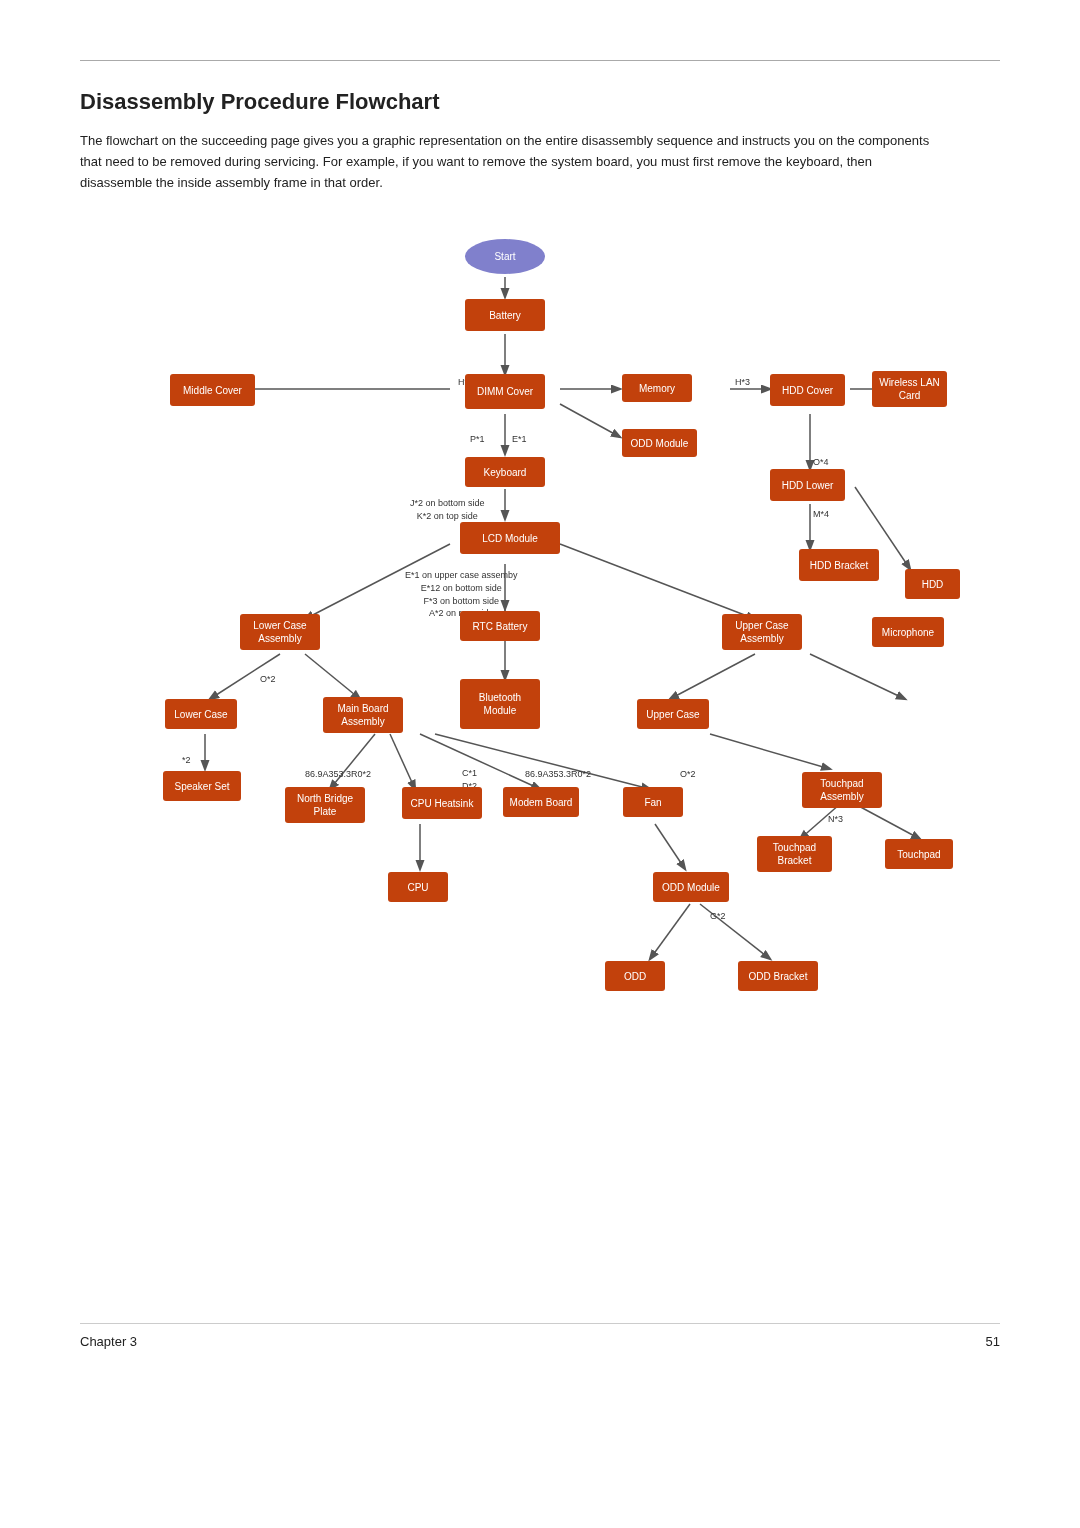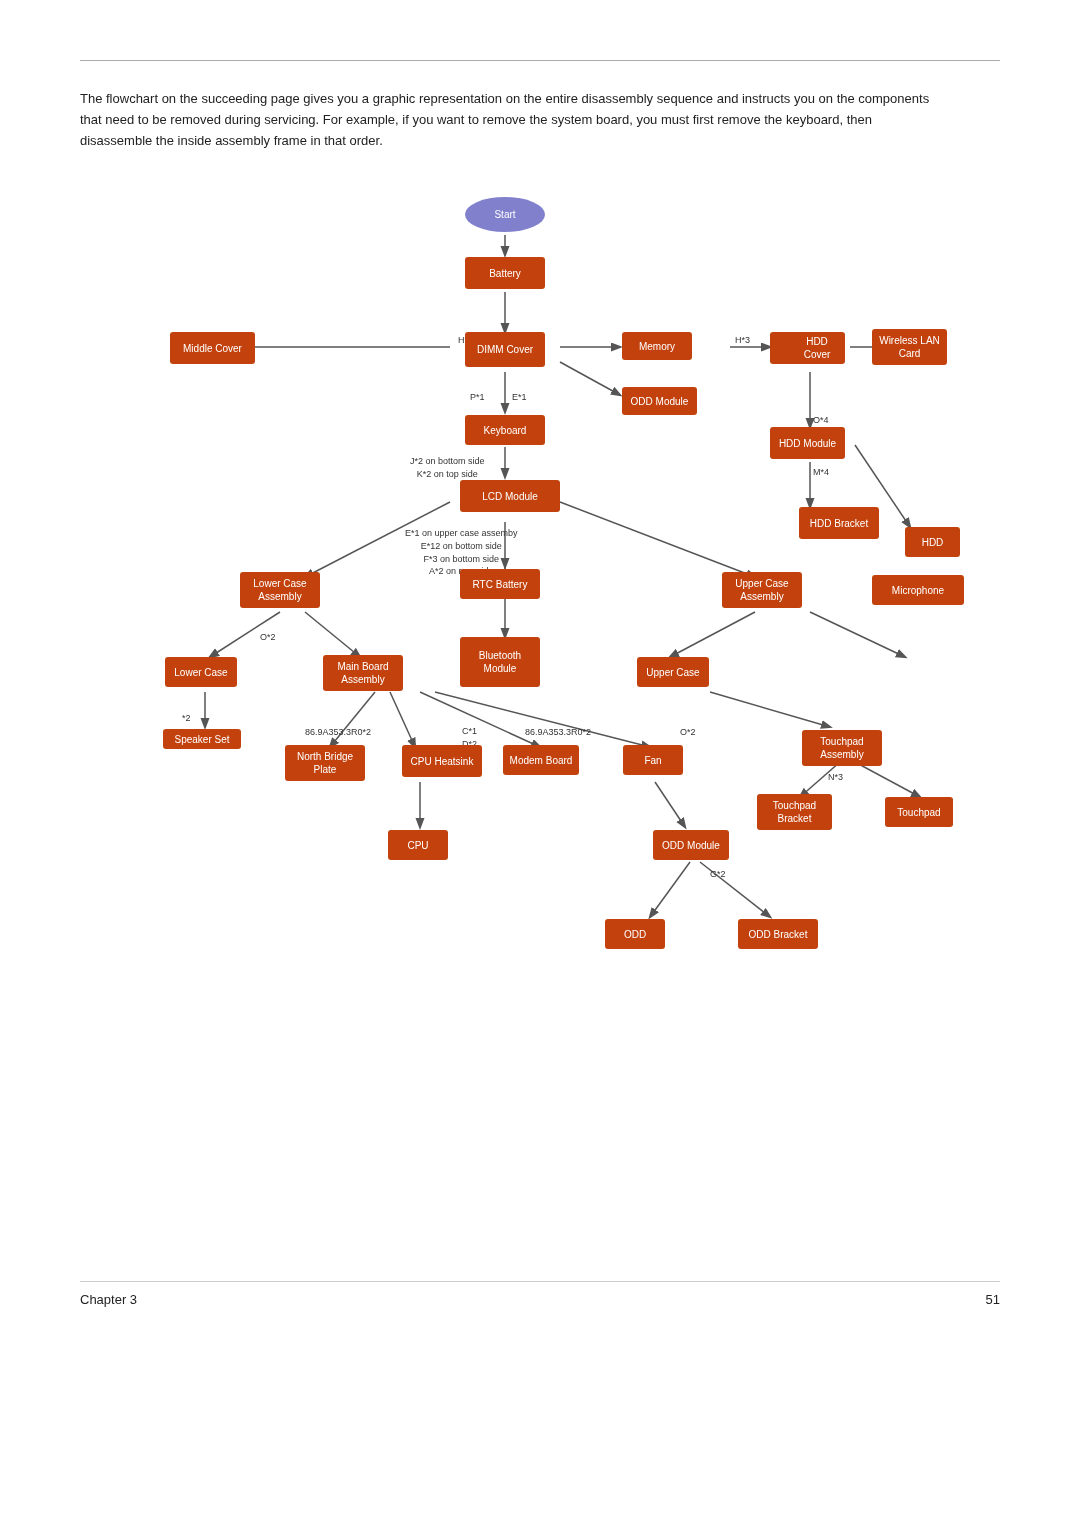--- a/index.html
+++ b/index.html
@@ -80,20 +80,21 @@
       color: #333;
       text-align: center;
     }
   </style>
 </head>
 <body>
 
 <div class="page">
   <div class="top-rule"></div>
 
+  <h1>Disassembly Procedure Flowchart</h1>
 
   <p class="intro">The flowchart on the succeeding page gives you a graphic representation on the entire disassembly sequence and instructs you on the components that need to be removed during servicing. For example, if you want to remove the system board, you must first remove the keyboard, then disassemble the inside assembly frame in that order.</p>
 
   <div class="flowchart">
 
     <svg class="flowchart-svg">
       <defs>
         <marker id="arrow" markerWidth="8" markerHeight="8" refX="6" refY="3" orient="auto">
           <path d="M0,0 L0,6 L8,3 z" fill="#555"></path>
         </marker>
@@ -172,36 +173,36 @@
     <div class="label-text" style="left:348px;top:148px;">H*2</div>
 
     <div class="label-text" style="left:625px;top:148px;">H*3</div>
 
     <div class="node" style="left:512px;top:145px;width:70px;height:28px;">Memory</div>
 
     <div class="node" style="left:355px;top:145px;width:80px;height:35px;">DIMM Cover</div>
 
     <div class="node" style="left:60px;top:145px;width:85px;height:32px;">Middle Cover</div>
 
-    <div class="node" style="left:660px;top:145px;width:75px;height:32px;padding-left:24px;">HDD Cover</div>
+    <div class="node" style="left:660px;top:145px;width:75px;height:32px;">HDD Cover</div>
 
     <div class="node" style="left:762px;top:142px;width:75px;height:36px;">Wireless LAN
 Card</div>
 
     <div class="label-text" style="left:360px;top:205px;">P*1</div>
 
     <div class="label-text" style="left:402px;top:205px;">E*1</div>
 
     <div class="node" style="left:512px;top:200px;width:75px;height:28px;">ODD Module</div>
 
     <div class="node" style="left:355px;top:228px;width:80px;height:30px;">Keyboard</div>
 
     <div class="label-text" style="left:703px;top:228px;text-align:center;">O*4</div>
 
-    <div class="node" style="left:660px;top:240px;width:75px;height:32px;">HDD Module</div>
+    <div class="node" style="left:660px;top:240px;width:75px;height:32px;">HDD Lower</div>
 
     <div class="label-text" style="left:300px;top:268px;white-space:pre;line-height:1.4;">J*2 on bottom side
 K*2 on top side</div>
 
     <div class="label-text" style="left:703px;top:280px;">M*4</div>
 
     <div class="node" style="left:350px;top:293px;width:100px;height:32px;">LCD Module</div>
 
     <div class="node" style="left:657px;top:320px;width:80px;height:32px;margin-left:32px;">HDD Bracket</div>
 
@@ -213,40 +214,40 @@
 A*2 on rear side</div>
 
     <div class="node" style="left:130px;top:385px;width:80px;height:36px;">Lower Case
 Assembly</div>
 
     <div class="node" style="left:350px;top:382px;width:80px;height:30px;">RTC Battery</div>
 
     <div class="node" style="left:612px;top:385px;width:80px;height:36px;">Upper Case
 Assembly</div>
 
-    <div class="node" style="left:762px;top:388px;width:92px;height:30px;">Microphone</div>
+    <div class="node" style="left:762px;top:388px;width:72px;height:30px;">Microphone</div>
 
     <div class="node" style="left:350px;top:450px;width:80px;height:50px;">Bluetooth
 Module</div>
 
     <div class="label-text" style="left:150px;top:445px;">O*2</div>
 
     <div class="node" style="left:55px;top:470px;width:72px;height:30px;">Lower Case</div>
 
     <div class="node" style="left:213px;top:468px;width:80px;height:36px;">Main Board
 Assembly</div>
 
     <div class="node" style="left:527px;top:470px;width:72px;height:30px;">Upper Case</div>
 
     <div class="node" style="left:692px;top:543px;width:80px;height:36px;">Touchpad
 Assembly</div>
 
     <div class="label-text" style="left:72px;top:526px;">*2</div>
 
-    <div class="node" style="left:53px;top:542px;width:78px;height:20px;">Speaker Set</div>
+    <div class="node" style="left:53px;top:542px;width:78px;height:30px;">Speaker Set</div>
 
     <div class="label-text" style="left:195px;top:540px;">86.9A353.3R0*2</div>
 
     <div class="label-text" style="left:352px;top:538px;white-space:pre;line-height:1.4;">C*1
 D*2</div>
 
     <div class="label-text" style="left:415px;top:540px;">86.9A353.3R0*2</div>
 
     <div class="label-text" style="left:570px;top:540px;">O*2</div>
 

